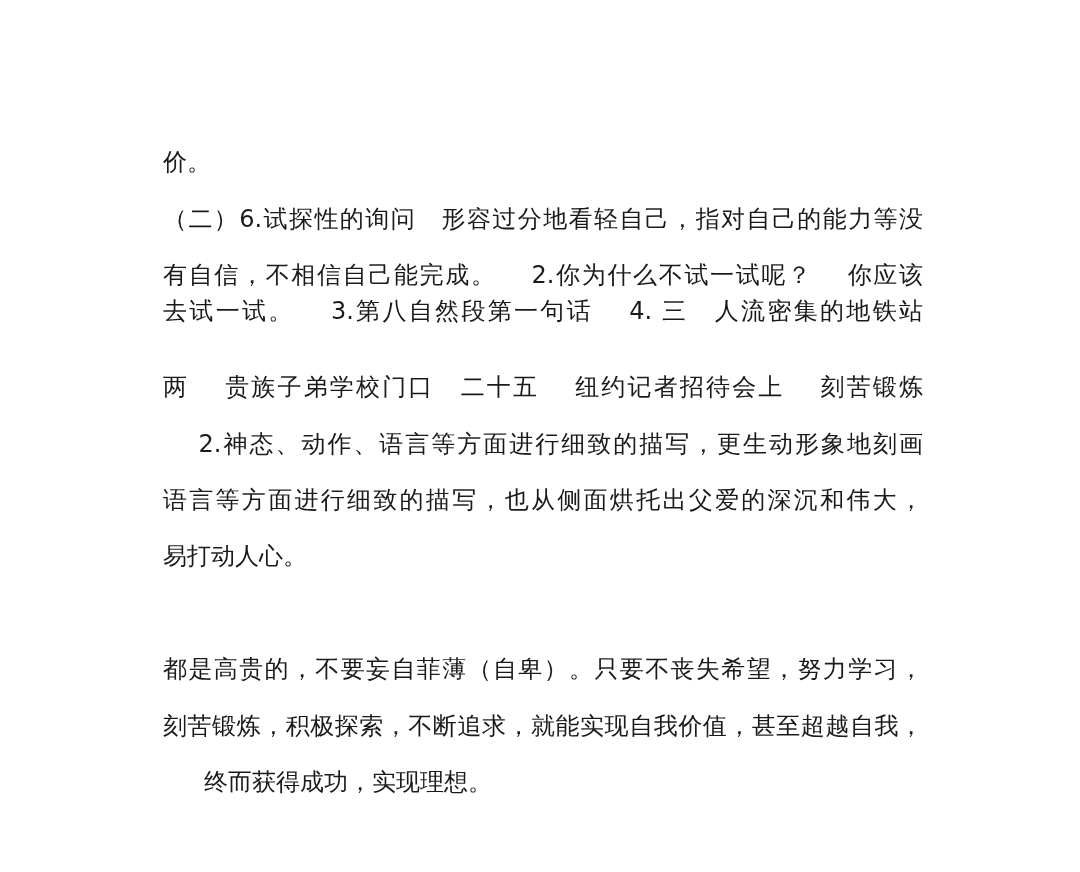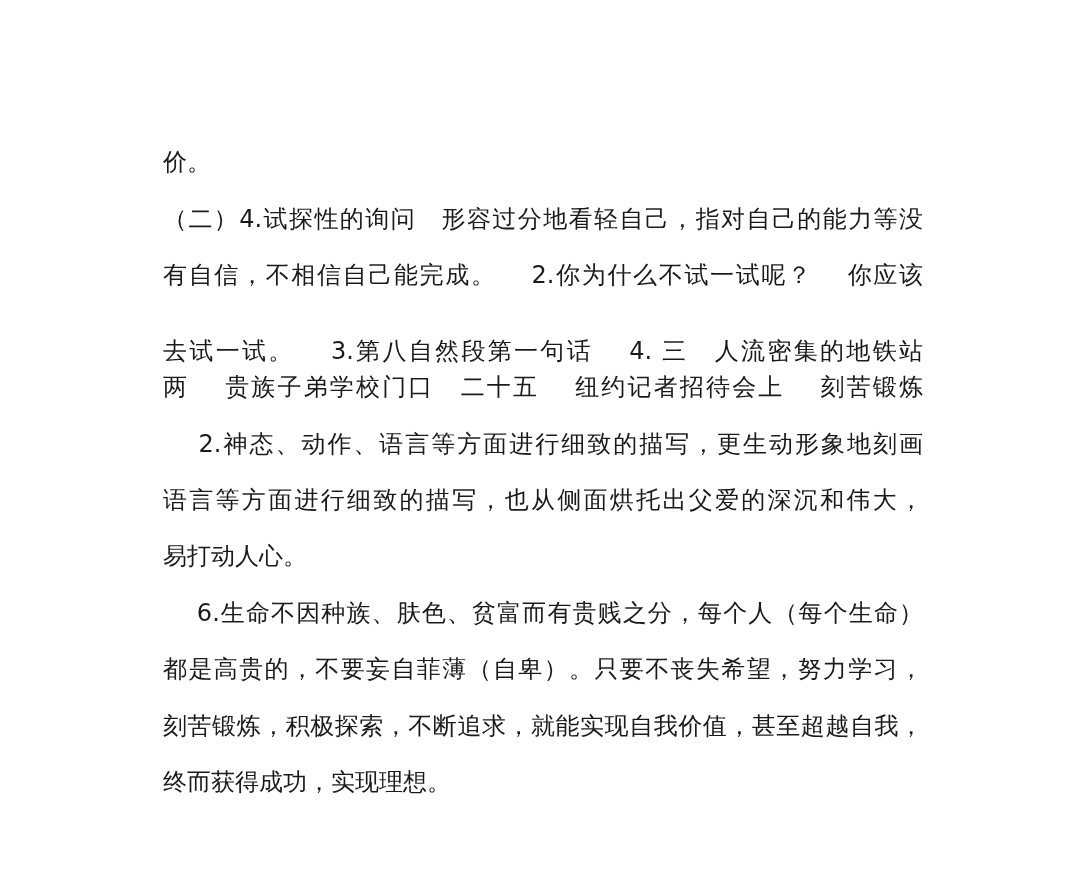--- a/index.html
+++ b/index.html
@@ -36,24 +36,23 @@
       text-align: justify;
       text-align-last: justify;
       white-space: normal;
     }
   </style>
 </head>
 <body>
 
 <div class="page">
   <div class="line" style="top:147px;">价。</div>
-  <div class="line justify" style="top:204px;">（二）4.试探性的询问　形容过分地看轻自己，指对自己的能力等没</div>
+  <div class="line justify" style="top:204px;">（二）6.试探性的询问　形容过分地看轻自己，指对自己的能力等没</div>
   <div class="line justify" style="top:260px;">有自信，不相信自己能完成。　  2.你为什么不试一试呢？　  你应该</div>
-  <div class="line justify" style="top:336px;">去试一试。　  3.第八自然段第一句话　 4. 三　人流密集的地铁站</div>
+  <div class="line justify" style="top:296px;">去试一试。　  3.第八自然段第一句话　 4. 三　人流密集的地铁站</div>
   <div class="line justify" style="top:372px;">两　 贵族子弟学校门口　二十五　 纽约记者招待会上　 刻苦锻炼</div>
   <div class="line justify" style="top:429px;">　 2.神态、动作、语言等方面进行细致的描写，更生动形象地刻画</div>
   <div class="line justify" style="top:485px;">语言等方面进行细致的描写，也从侧面烘托出父爱的深沉和伟大，</div>
   <div class="line" style="top:541px;">易打动人心。</div>
-  <div class="line justify" style="top:598px;">　 6.生命不因种族、肤色、贫富而有贵贱之分，每个人（每个生命）</div>
   <div class="line justify" style="top:654px;">都是高贵的，不要妄自菲薄（自卑）。只要不丧失希望，努力学习，</div>
   <div class="line justify" style="top:711px;">刻苦锻炼，积极探索，不断追求，就能实现自我价值，甚至超越自我，</div>
-  <div class="line" style="top:767px;">终而获得成功，实现理想。</div>
+  <div class="line" style="top:767px;margin-left:41px;">终而获得成功，实现理想。</div>
 </div>
 
 </body></html>

